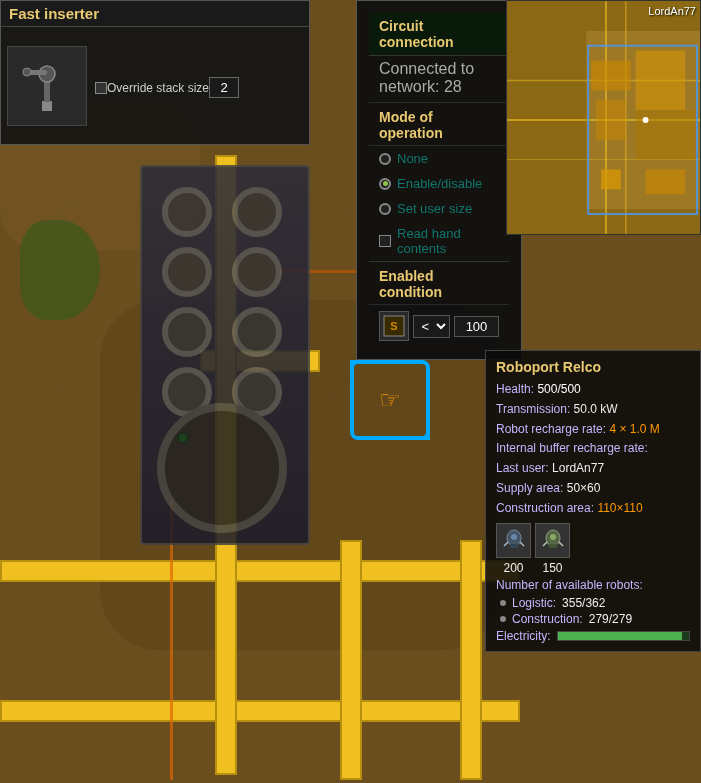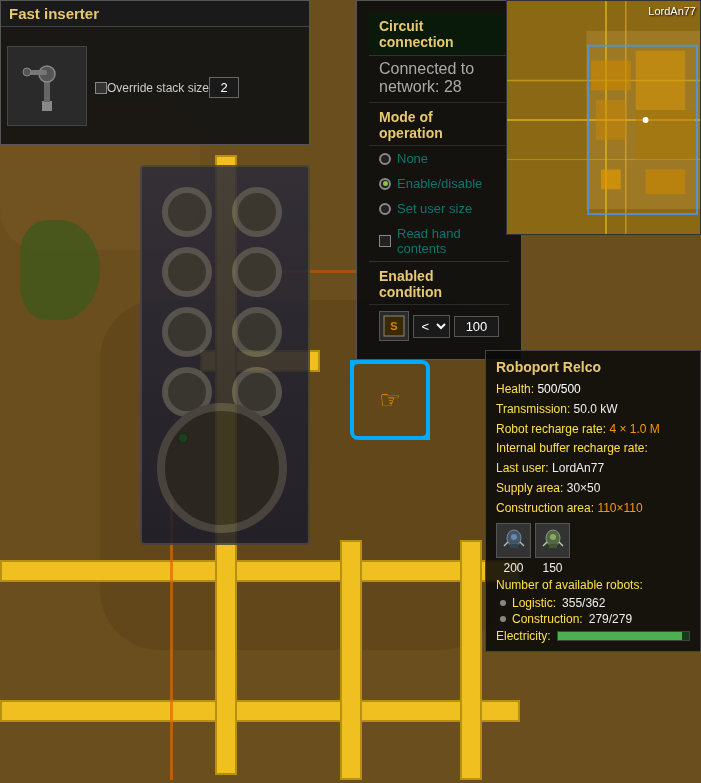--- a/index.html
+++ b/index.html
@@ -264,21 +264,21 @@
       font-weight: bold;
       margin-bottom: 6px;
     }
 
     .info-row {
       margin-bottom: 3px;
       line-height: 1.4;
     }
 
     .info-label {
-      color: #fde047;
+      color: #c4b5fd;
     }
 
     .info-value {
       color: #ffffff;
     }
 
     .info-value-white {
       color: #eee;
     }
 
@@ -566,21 +566,21 @@
     <span class="info-label">Internal buffer recharge rate:</span>
   </div>
 
   <div class="info-row">
     <span class="info-label">Last user:</span>
     <span class="info-value-white">LordAn77</span>
   </div>
 
   <div class="info-row">
     <span class="info-label">Supply area:</span>
-    <span class="info-value-white">30×50</span>
+    <span class="info-value-white">50×60</span>
   </div>
 
   <div class="info-row">
     <span class="info-label">Construction area:</span>
     <span class="info-value-orange">110×110</span>
   </div>
 
   <div class="robot-icons-row">
     <div class="robot-pair">
       <div class="robot-icon">

